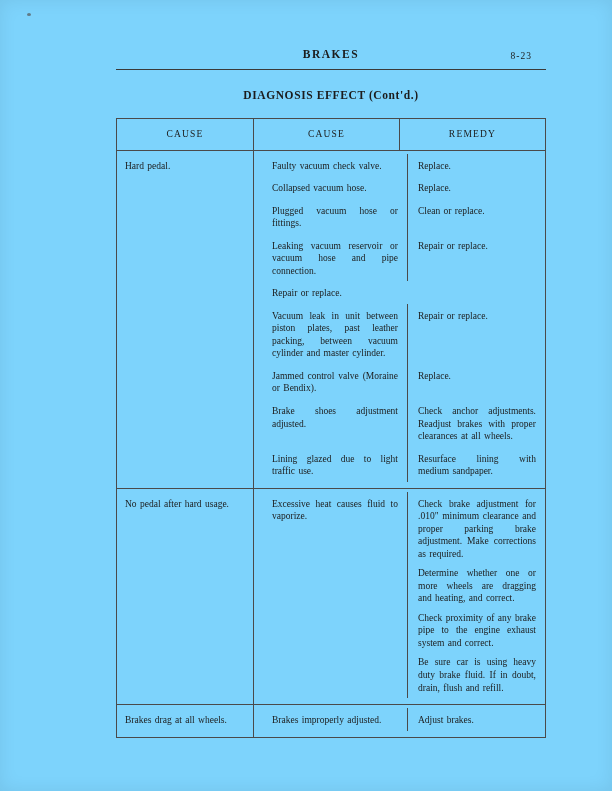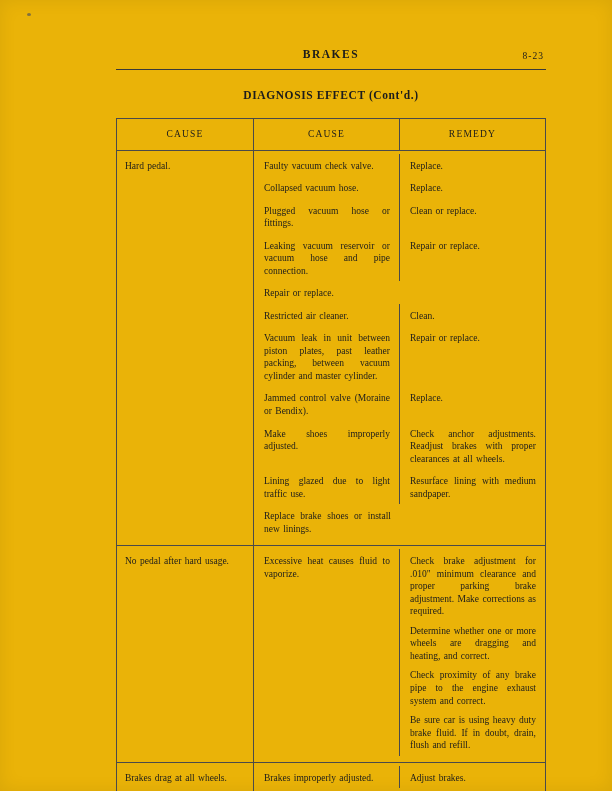--- a/index.html
+++ b/index.html
@@ -5,21 +5,21 @@
   * { box-sizing: border-box; margin: 0; padding: 0; }
   html, body {
     width: 612px; height: 791px;
     background: #f4f4f2;
     font-family: "Liberation Serif", "DejaVu Serif", serif;
     color: #1c1c1c;
   }
   .page {
     position: relative;
     width: 612px; height: 791px;
-    background: #eab308;
+    background: #7dd3fc;
     box-shadow: inset 0 0 18px rgba(0,0,0,0.08);
     overflow: hidden;
   }
   .scan-speck {
     position: absolute; left: 27px; top: 13px;
     width: 4px; height: 3px; background: #555; border-radius: 50%;
     opacity: .7;
   }
   .content {
     position: absolute;
@@ -31,21 +31,21 @@
   }
   .header-title {
     display: block;
     text-align: center;
     font-weight: bold;
     font-size: 11.5px;
     letter-spacing: 1.5px;
   }
   .page-number {
     position: absolute;
-    right: 2px; top: 3px;
+    right: 14px; top: 3px;
     font-size: 9.5px;
     letter-spacing: 1px;
   }
   .header-rule {
     margin-top: 5px;
     border-top: 1.2px solid #3a3a3a;
   }
   .chart-title {
     margin-top: 19px;
     text-align: center;
@@ -69,20 +69,21 @@
     text-align: center;
     font-size: 9.5px;
     letter-spacing: 1.2px;
   }
   .thead .th:nth-child(1),
   .thead .th:nth-child(2) { border-right: 1px solid #4a4a4a; }
   .trow {
     display: grid;
     grid-template-columns: 137px 1fr;
     border-top: 1px solid #4a4a4a;
+    gap: 8px;
   }
   .trow:first-child { border-top: none; }
   .effect-cell {
     border-right: 1px solid #4a4a4a;
     padding: 9px 8px;
     word-spacing: 1px;
   }
   .pairs {
     display: flex;
     flex-direction: column;
@@ -166,62 +167,51 @@
                   <p>Repair or replace.</p>
                 </div>
               </div>
               <div class="pair">
                 <div class="remedy-cell">
                   <p>Repair or replace.</p>
                 </div>
               </div>
               <div class="pair">
                 <div class="cause-cell">
-                  <p>Restricted air cleaner.</p>
-                </div>
-                <div class="remedy-cell">
-                  <p>Clean.</p>
-                </div>
-              </div>
-              <div class="pair">
-                <div class="cause-cell">
                   <p>Vacuum leak in unit between piston plates, past leather packing, between vacuum cylinder and master cylinder.</p>
                 </div>
                 <div class="remedy-cell">
                   <p>Repair or replace.</p>
                 </div>
               </div>
               <div class="pair">
                 <div class="cause-cell">
                   <p>Jammed control valve (Moraine or Bendix).</p>
                 </div>
                 <div class="remedy-cell">
                   <p>Replace.</p>
                 </div>
               </div>
               <div class="pair">
                 <div class="cause-cell">
-                  <p>Make shoes improperly adjusted.</p>
+                  <p>Brake shoes adjustment adjusted.</p>
                 </div>
                 <div class="remedy-cell">
                   <p>Check anchor adjustments. Readjust brakes with proper clearances at all wheels.</p>
                 </div>
               </div>
               <div class="pair">
                 <div class="cause-cell">
                   <p>Lining glazed due to light traffic use.</p>
                 </div>
                 <div class="remedy-cell">
                   <p>Resurface lining with medium sandpaper.</p>
                 </div>
               </div>
               <div class="pair">
-                <div class="remedy-cell">
-                  <p>Replace brake shoes or install new linings.</p>
-                </div>
               </div>
             </div>
           </div>
           <div class="trow">
             <div class="effect-cell">No pedal after hard usage.</div>
             <div class="pairs">
               <div class="pair">
                 <div class="cause-cell">
                   <p>Excessive heat causes fluid to vaporize.</p>
                 </div>

